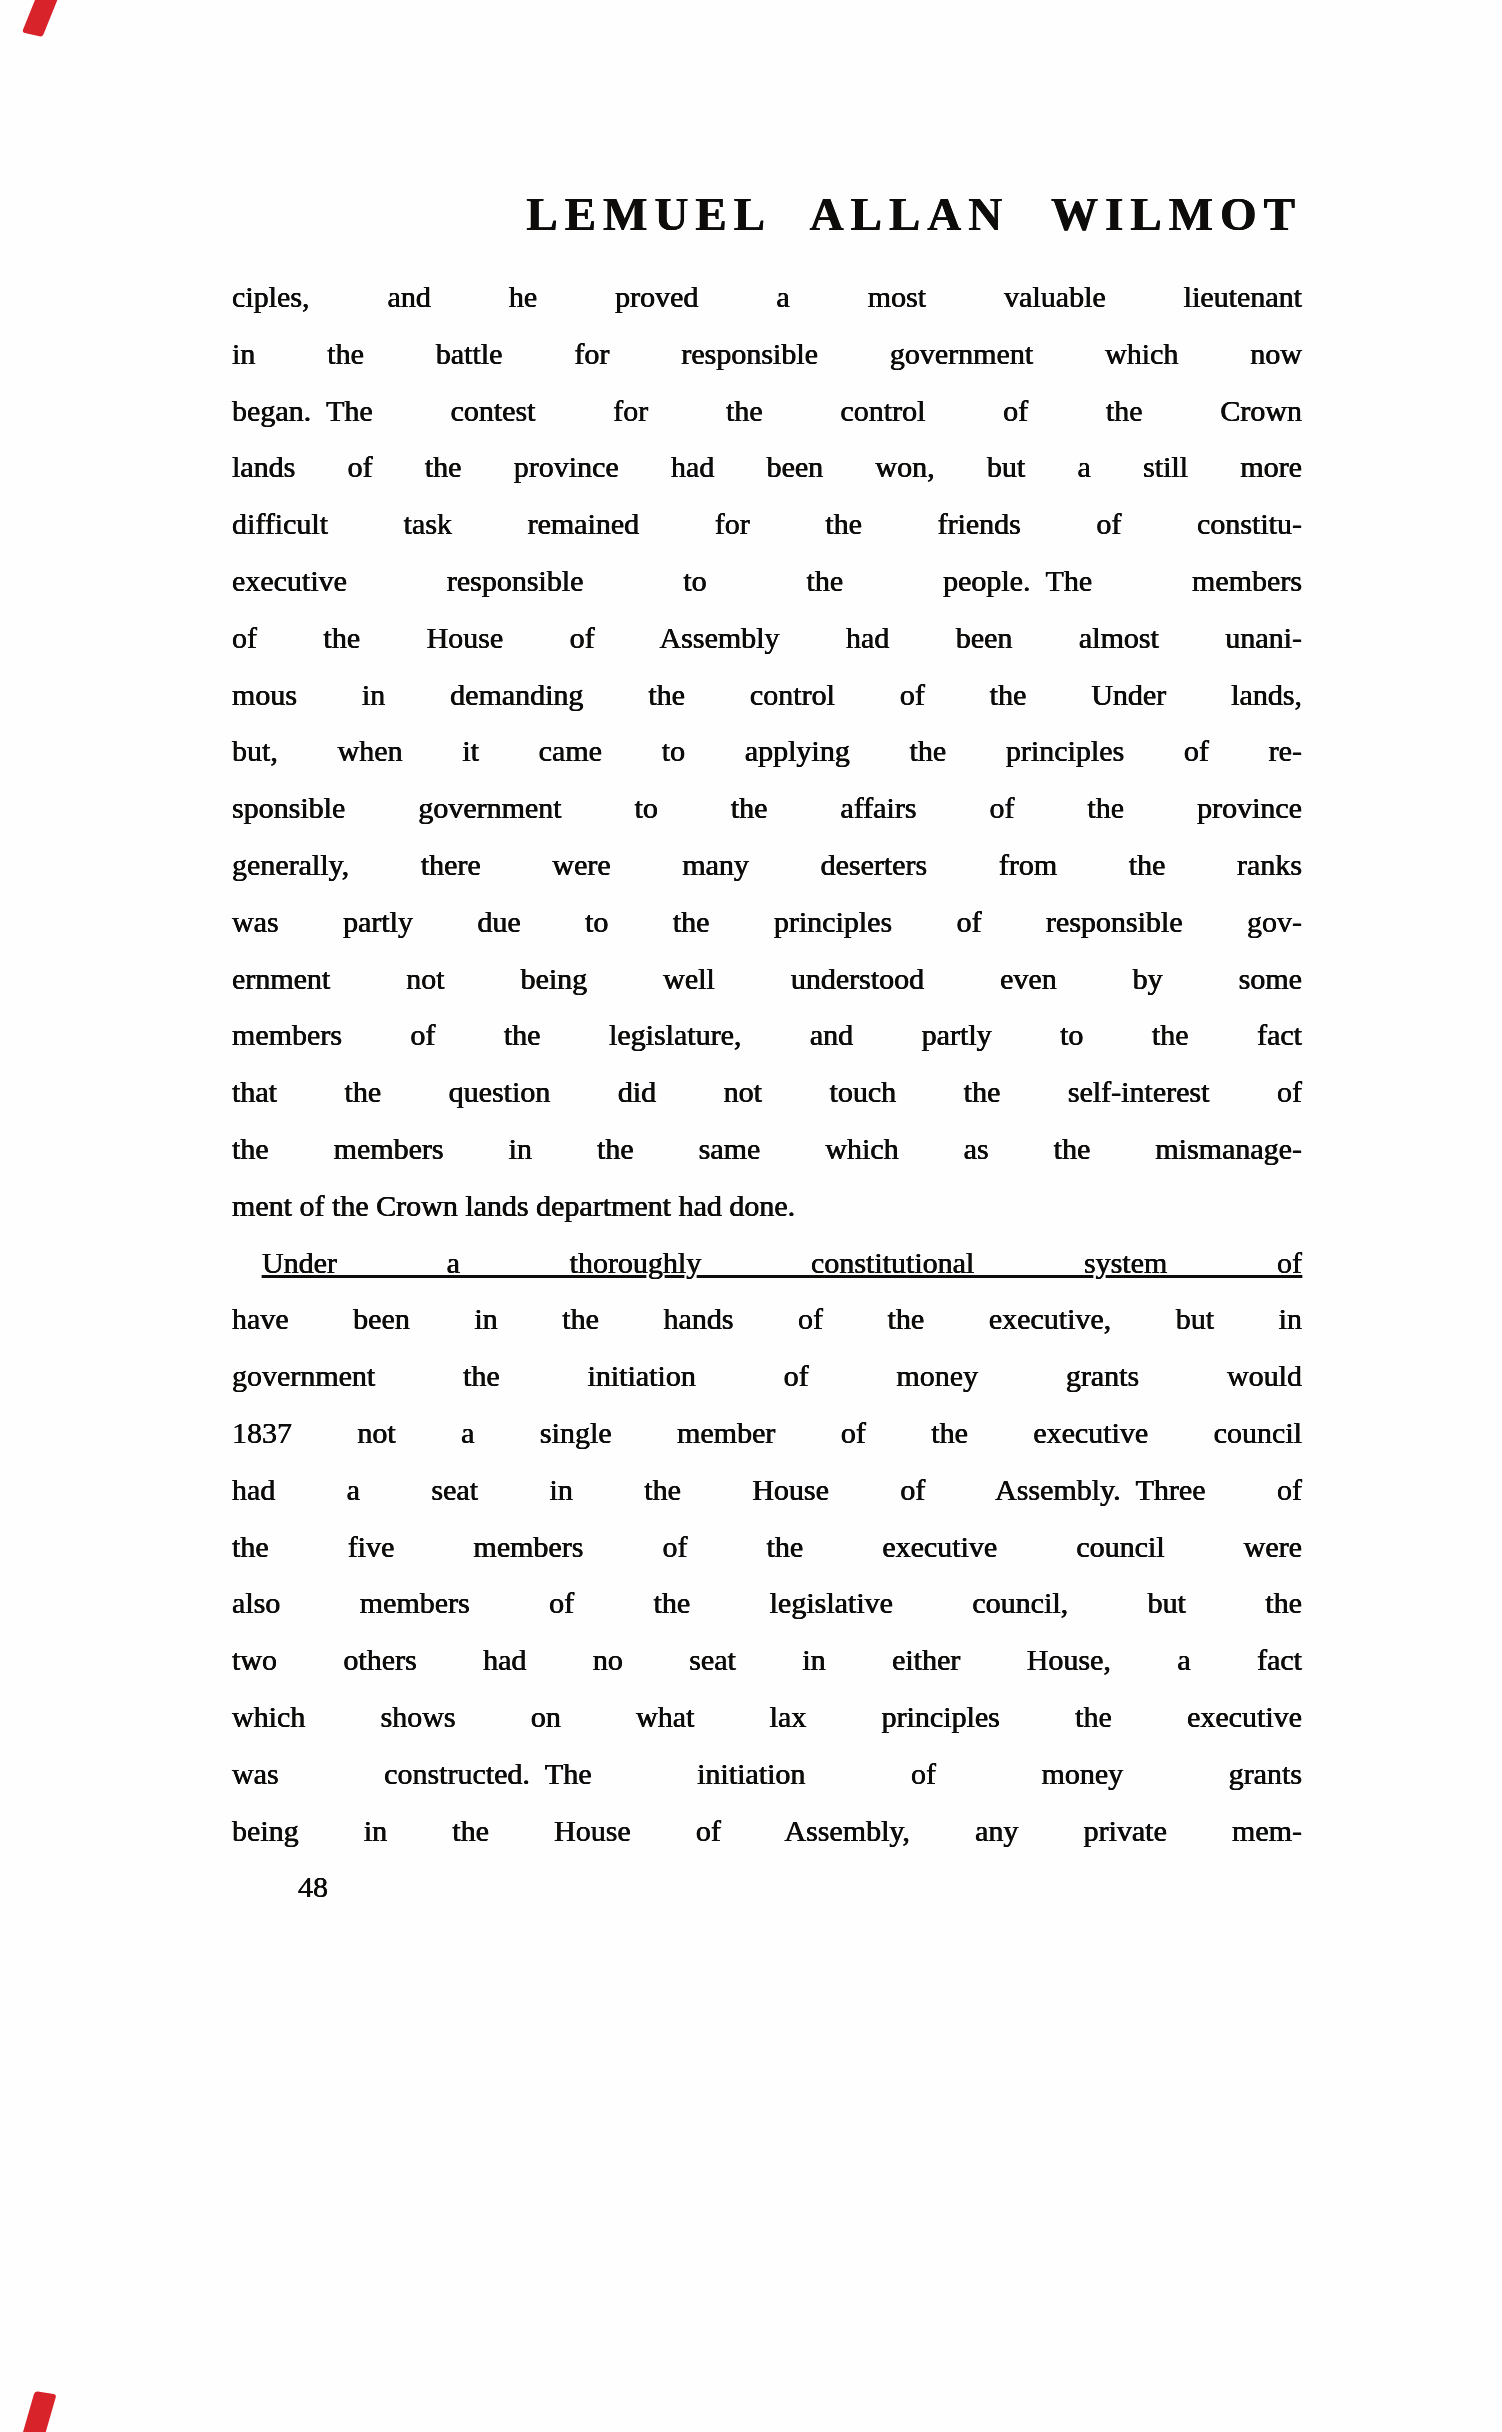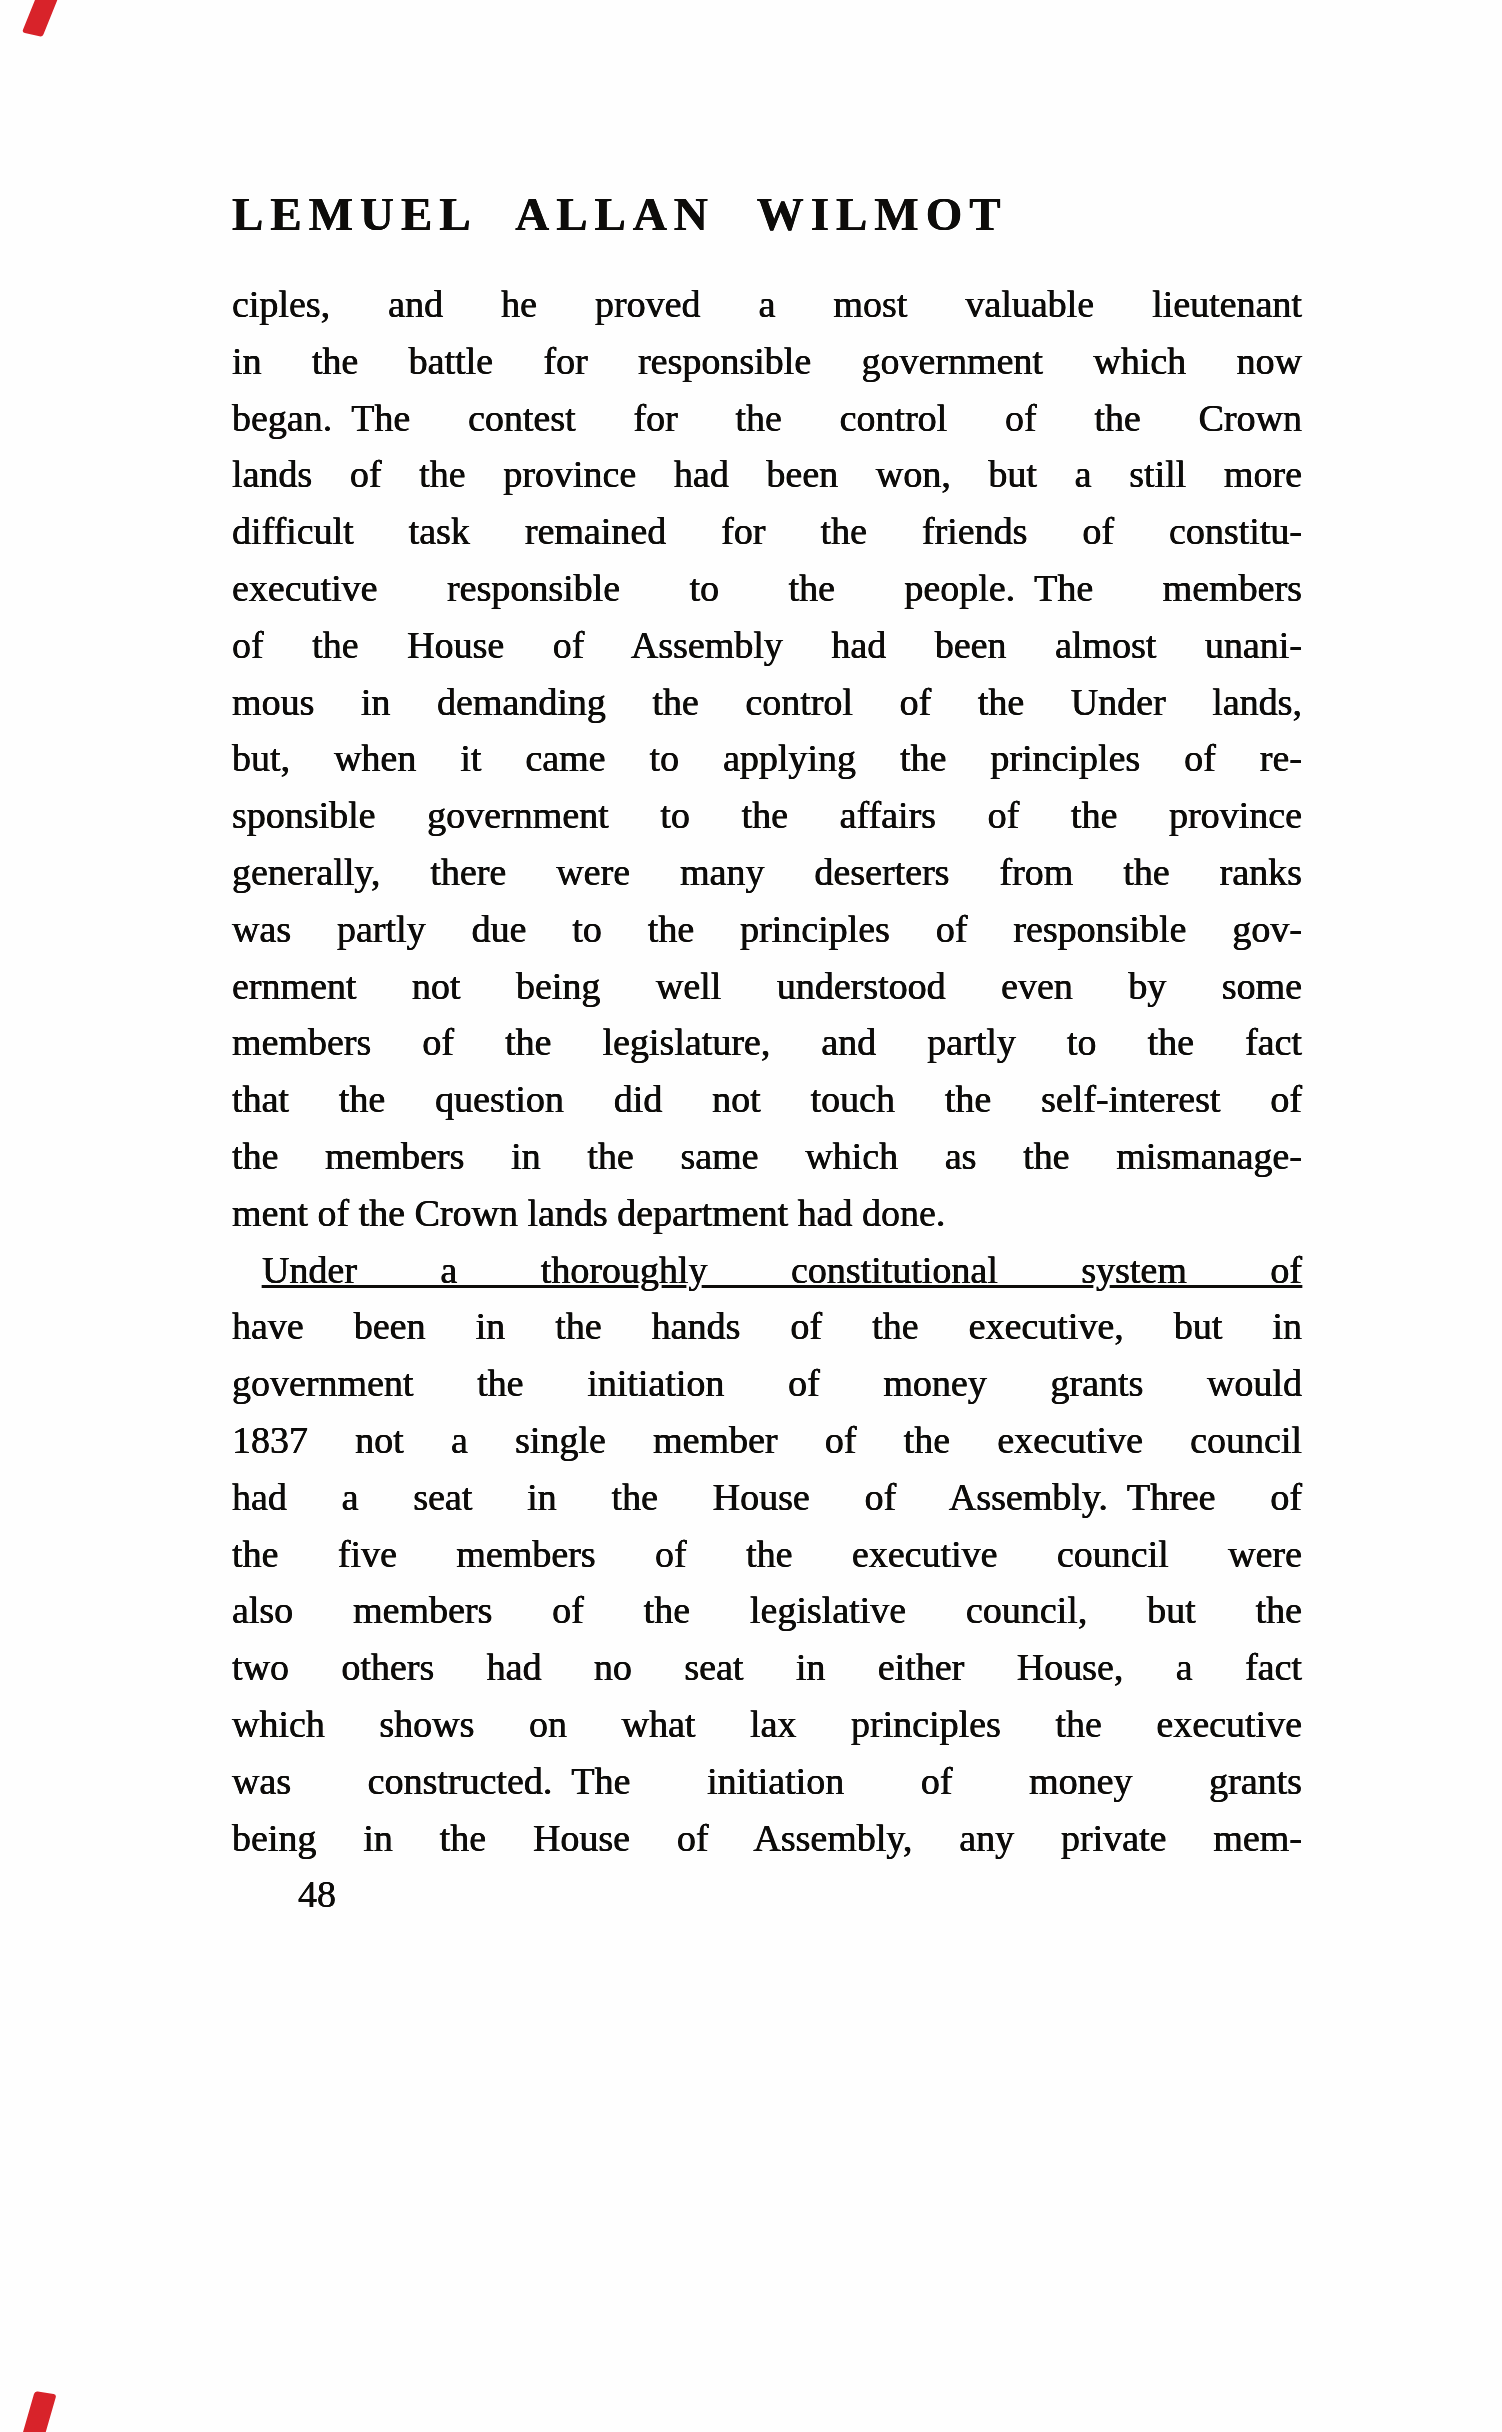--- a/index.html
+++ b/index.html
@@ -15,35 +15,35 @@
     font-family: "Liberation Serif", serif;
     color: #0d0c0a;
     overflow: hidden;
   }
   .running-head {
     position: absolute;
     top: 190px;
     left: 232px;
     width: 1070px;
     margin: 0;
-    text-align: left;
+    text-align: right;
     font-size: 47px;
     font-weight: bold;
     letter-spacing: 7px;
     word-spacing: 24px;
     line-height: 1.06;
     text-shadow: 0.3px 0 currentColor, -0.3px 0 currentColor;
     white-space: nowrap;
   }
   .text-block {
     position: absolute;
-    top: 276px;
+    top: 269px;
     left: 232px;
     width: 1070px;
-    font-size: 38px;
+    font-size: 30px;
     text-shadow: 0.35px 0 currentColor, -0.35px 0 currentColor;
   }
   .line {
     height: 56.8px;
     line-height: 56.8px;
     text-align: justify;
     text-align-last: justify;
     text-justify: inter-word;
   }
   .line.para-end {

